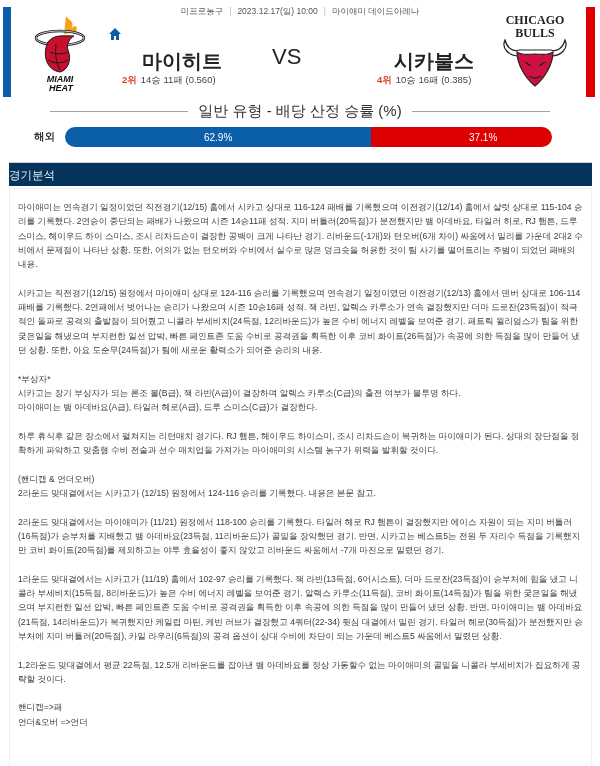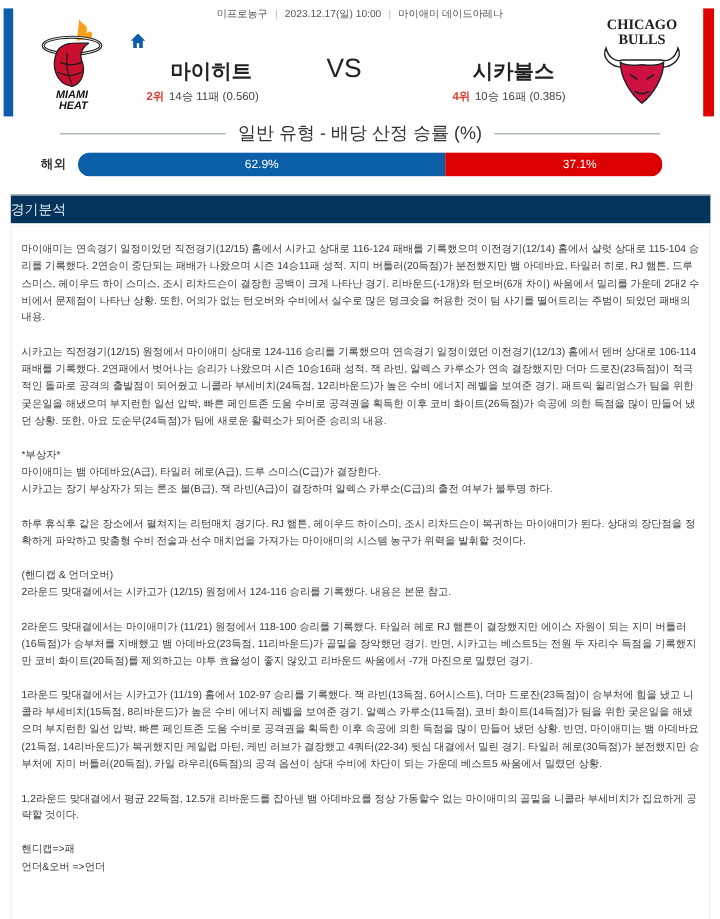--- a/index.html
+++ b/index.html
@@ -7,21 +7,21 @@
   body { font-family: "Liberation Sans", "DejaVu Sans", sans-serif; color: #333; position: relative; }
 
   .header { position: relative; height: 100px; }
   .bar-left { position: absolute; left: 3px; top: 7px; width: 8px; height: 90px; background: #0b5ea8; }
   .bar-right { position: absolute; left: 586px; top: 7px; width: 9px; height: 90px; background: #e00000; }
   .logo-heat { position: absolute; left: 30px; top: 12px; width: 60px; height: 80px; }
   .logo-bulls { position: absolute; left: 495px; top: 12px; width: 80px; height: 80px; }
   .home-icon { position: absolute; left: 108px; top: 27px; width: 14px; height: 14px; cursor: pointer; }
   .meta { position: absolute; top: 6px; left: 0; width: 600px; text-align: center; font-size: 8.5px; color: #555; }
   .meta .sep { color: #bbb; margin: 0 6px; }
-  .team-name { position: absolute; top: 48px; font-size: 17px; font-weight: bold; color: #222; }
+  .team-name { position: absolute; top: 48px; font-size: 20px; font-weight: bold; color: #222; }
   .team-name.home { left: 142px; }
   .team-name.away { left: 394px; }
   .vs { position: absolute; left: 272px; top: 44px; font-size: 22px; color: #222; }
   .record { position: absolute; top: 74px; font-size: 9.5px; color: #444; }
   .record .rank { color: #e03a2a; font-weight: bold; margin-right: 4px; }
   .record.home { left: 122px; }
   .record.away { left: 377px; }
   .conf { position: absolute; top: 87px; font-size: 8px; color: #666; margin-top: 44px; }
   .conf.home { left: 122px; }
   .conf.away { left: 383px; }
@@ -104,22 +104,22 @@
 </div>
 
 <div class="section-head">경기분석</div>
 
 <div class="content">
   <p>마이애미는 연속경기 일정이었던 직전경기(12/15) 홈에서 시카고 상대로 116-124 패배를 기록했으며 이전경기(12/14) 홈에서 샬럿 상대로 115-104 승리를 기록했다. 2연승이 중단되는 패배가 나왔으며 시즌 14승11패 성적. 지미 버틀러(20득점)가 분전했지만 뱀 아데바요, 타일러 히로, RJ 햄튼, 드루 스미스, 헤이우드 하이 스미스, 조시 리차드슨이 결장한 공백이 크게 나타난 경기. 리바운드(-1개)와 턴오버(6개 차이) 싸움에서 밀리를 가운데 2대2 수비에서 문제점이 나타난 상황. 또한, 어의가 없는 턴오버와 수비에서 실수로 많은 덩크슛을 허용한 것이 팀 사기를 떨어트리는 주범이 되었던 패배의 내용.</p>
   <div class="gap"></div>
   <p>시카고는 직전경기(12/15) 원정에서 마이애미 상대로 124-116 승리를 기록했으며 연속경기 일정이였던 이전경기(12/13) 홈에서 덴버 상대로 106-114 패배를 기록했다. 2연패에서 벗어나는 승리가 나왔으며 시즌 10승16패 성적. 잭 라빈, 알렉스 카루소가 연속 결장했지만 더마 드로잔(23득점)이 적극적인 돌파로 공격의 출발점이 되어줬고 니콜라 부세비치(24득점, 12리바운드)가 높은 수비 에너지 레벨을 보여준 경기. 패트릭 윌리엄스가 팀을 위한 궂은일을 해냈으며 부지런한 일선 압박, 빠른 페인트존 도움 수비로 공격권을 획득한 이후 코비 화이트(26득점)가 속공에 의한 득점을 많이 만들어 냈던 상황. 또한, 아요 도순무(24득점)가 팀에 새로운 활력소가 되어준 승리의 내용.</p>
   <div class="gap"></div>
   <p>*부상자*</p>
+  <p>시카고는 장기 부상자가 되는 론조 볼(B급), 잭 라빈(A급)이 결장하며 알렉스 카루소(C급)의 출전 여부가 불투명 하다.</p>
   <p>마이애미는 뱀 아데바요(A급), 타일러 헤로(A급), 드루 스미스(C급)가 결장한다.</p>
-  <p>시카고는 장기 부상자가 되는 론조 볼(B급), 잭 라빈(A급)이 결장하며 알렉스 카루소(C급)의 출전 여부가 불투명 하다.</p>
   <div class="gap"></div>
   <p>하루 휴식후 같은 장소에서 펼쳐지는 리턴매치 경기다. RJ 햄튼, 헤이우드 하이스미, 조시 리차드슨이 복귀하는 마이애미가 된다. 상대의 장단점을 정확하게 파악하고 맞춤형 수비 전술과 선수 매치업을 가져가는 마이애미의 시스템 농구가 위력을 발휘할 것이다.</p>
   <div class="gap"></div>
   <p>(핸디캡 &amp; 언더오버)</p>
   <p>2라운드 맞대결에서는 시카고가 (12/15) 원정에서 124-116 승리를 기록했다. 내용은 본문 참고.</p>
   <div class="gap"></div>
   <p>2라운드 맞대결에서는 마이애미가 (11/21) 원정에서 118-100 승리를 기록했다. 타일러 헤로 RJ 햄튼이 결장했지만 에이스 자원이 되는 지미 버틀러(16득점)가 승부처를 지배했고 뱀 아데바요(23득점, 11리바운드)가 골밑을 장악했던 경기. 반면, 시카고는 베스트5는 전원 두 자리수 득점을 기록했지만 코비 화이트(20득점)를 제외하고는 야투 효율성이 좋지 않았고 리바운드 싸움에서 -7개 마진으로 밀렸던 경기.</p>
   <div class="gap"></div>
   <p>1라운드 맞대결에서는 시카고가 (11/19) 홈에서 102-97 승리를 기록했다. 잭 라빈(13득점, 6어시스트), 더마 드로잔(23득점)이 승부처에 힘을 냈고 니콜라 부세비치(15득점, 8리바운드)가 높은 수비 에너지 레벨을 보여준 경기. 알렉스 카루소(11득점), 코비 화이트(14득점)가 팀을 위한 궂은일을 해냈으며 부지런한 일선 압박, 빠른 페인트존 도움 수비로 공격권을 획득한 이후 속공에 의한 득점을 많이 만들어 냈던 상황. 반면, 마이애미는 뱀 아데바요(21득점, 14리바운드)가 복귀했지만 케일럽 마틴, 케빈 러브가 결장했고 4쿼터(22-34) 뒷심 대결에서 밀린 경기. 타일러 헤로(30득점)가 분전했지만 승부처에 지미 버틀러(20득점), 카일 라우리(6득점)의 공격 옵션이 상대 수비에 차단이 되는 가운데 베스트5 싸움에서 밀렸던 상황.</p>
   <div class="gap"></div>

